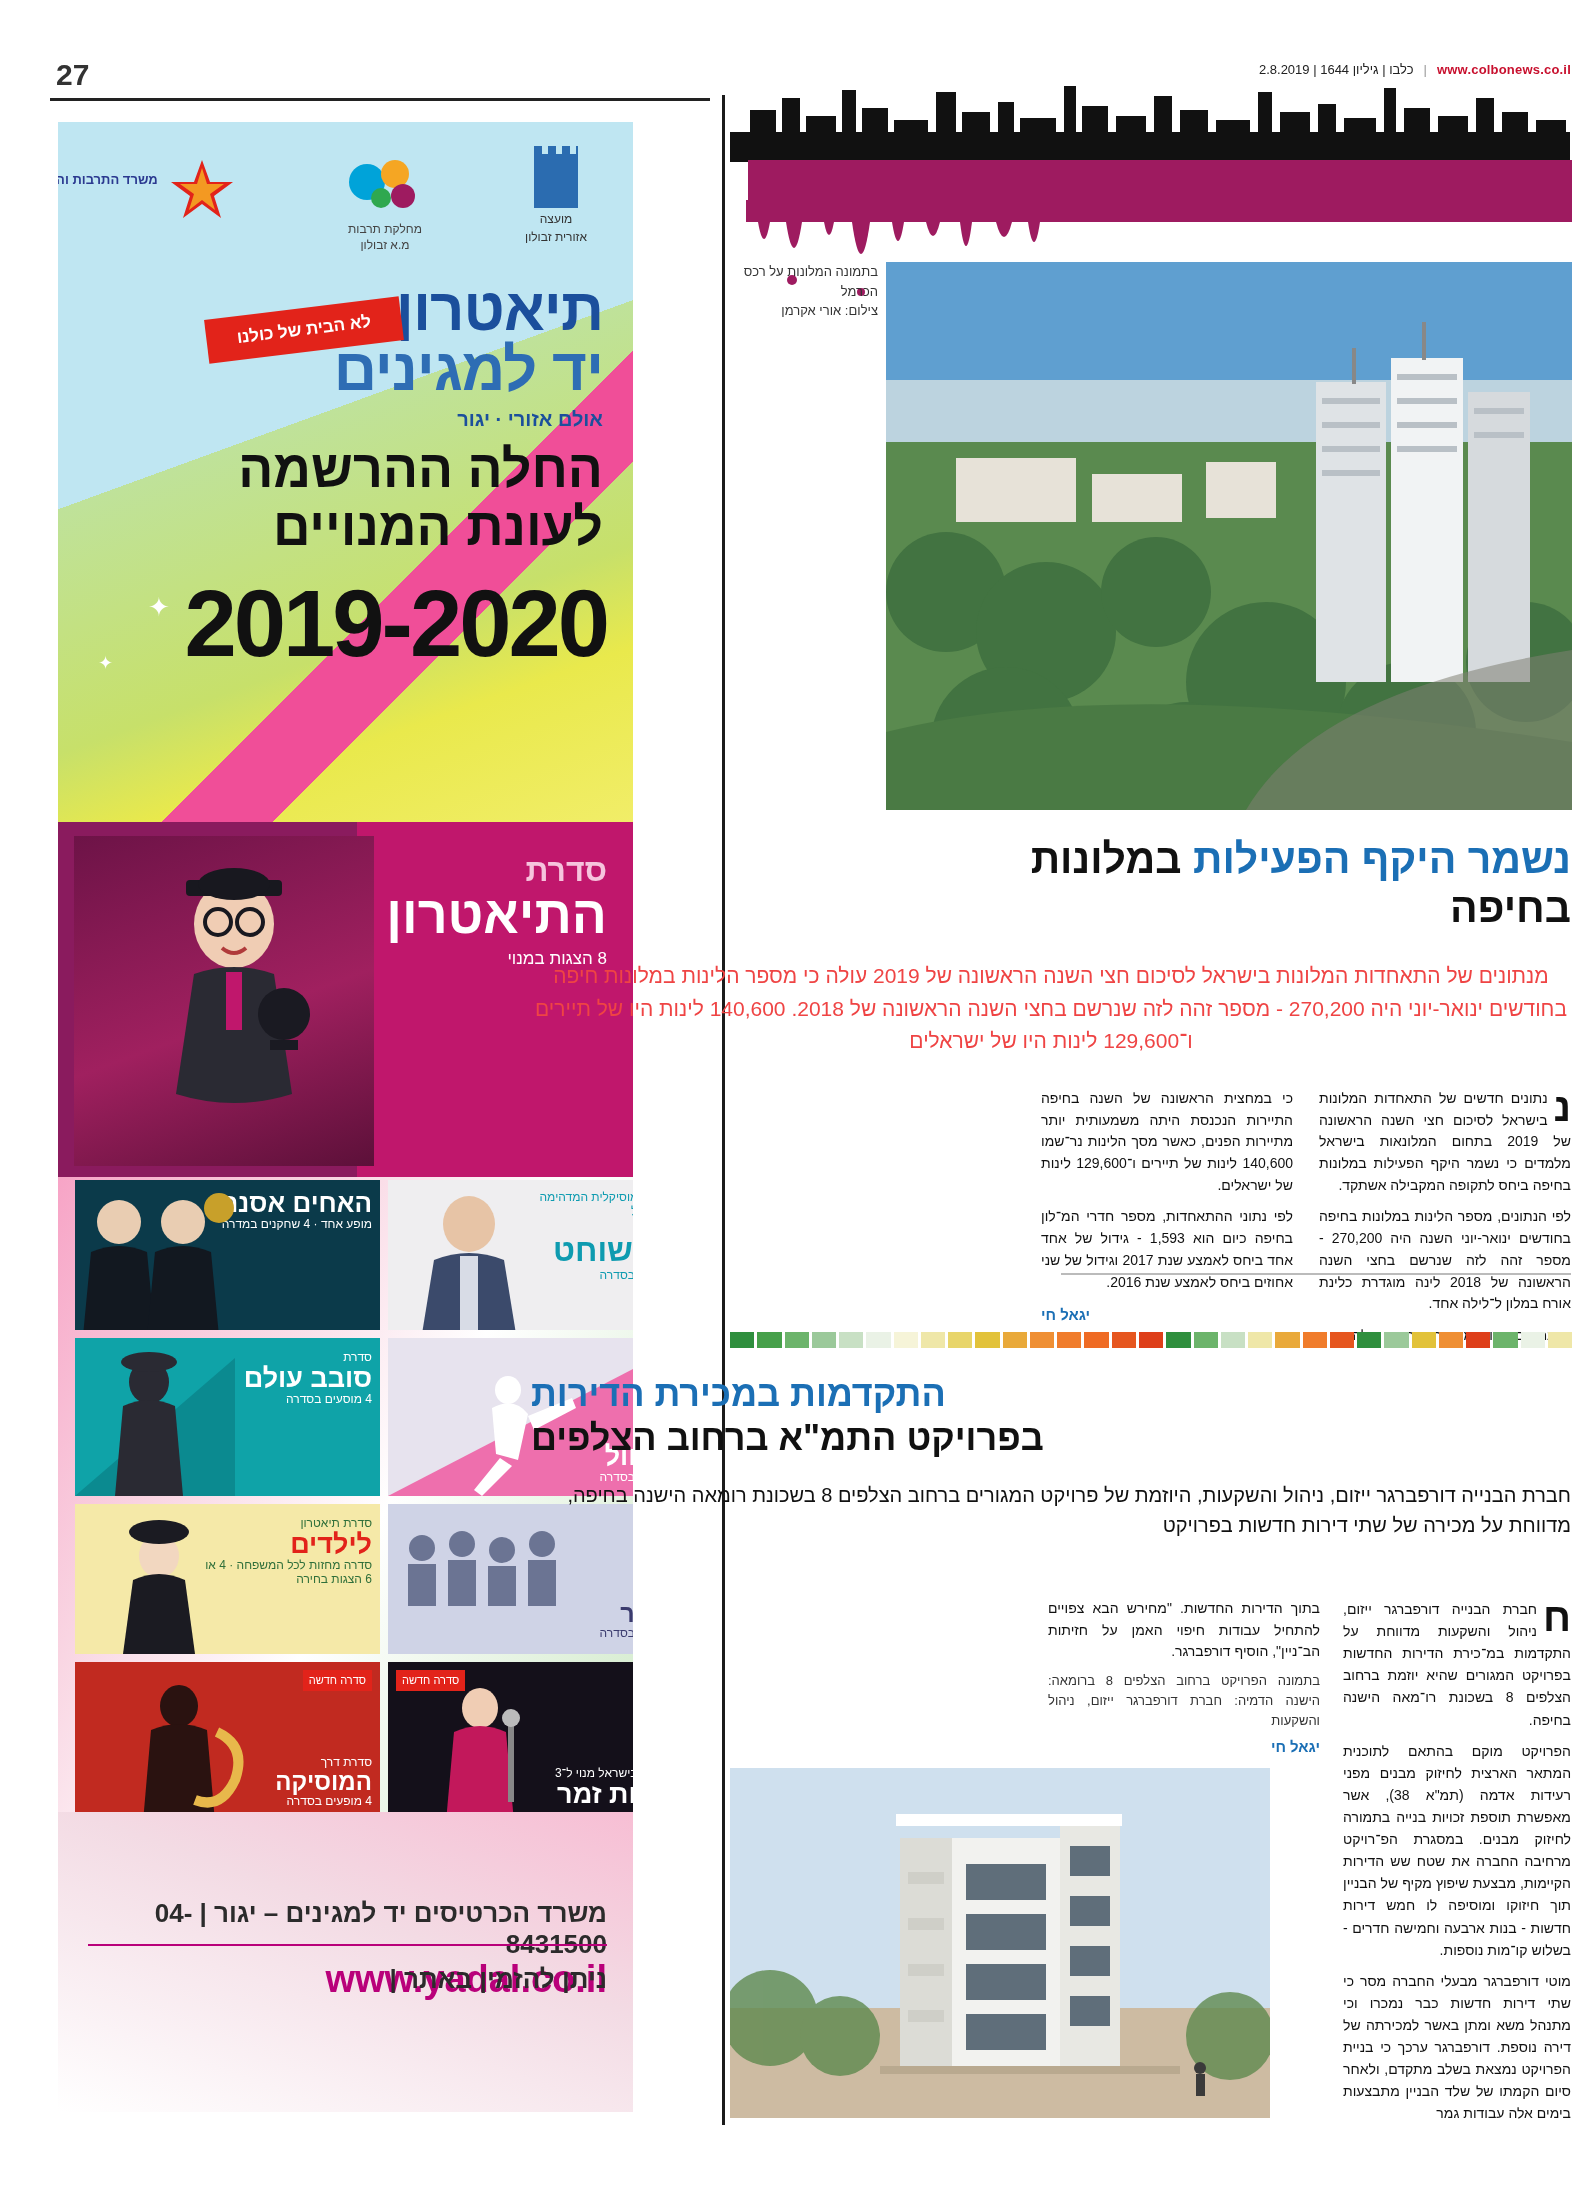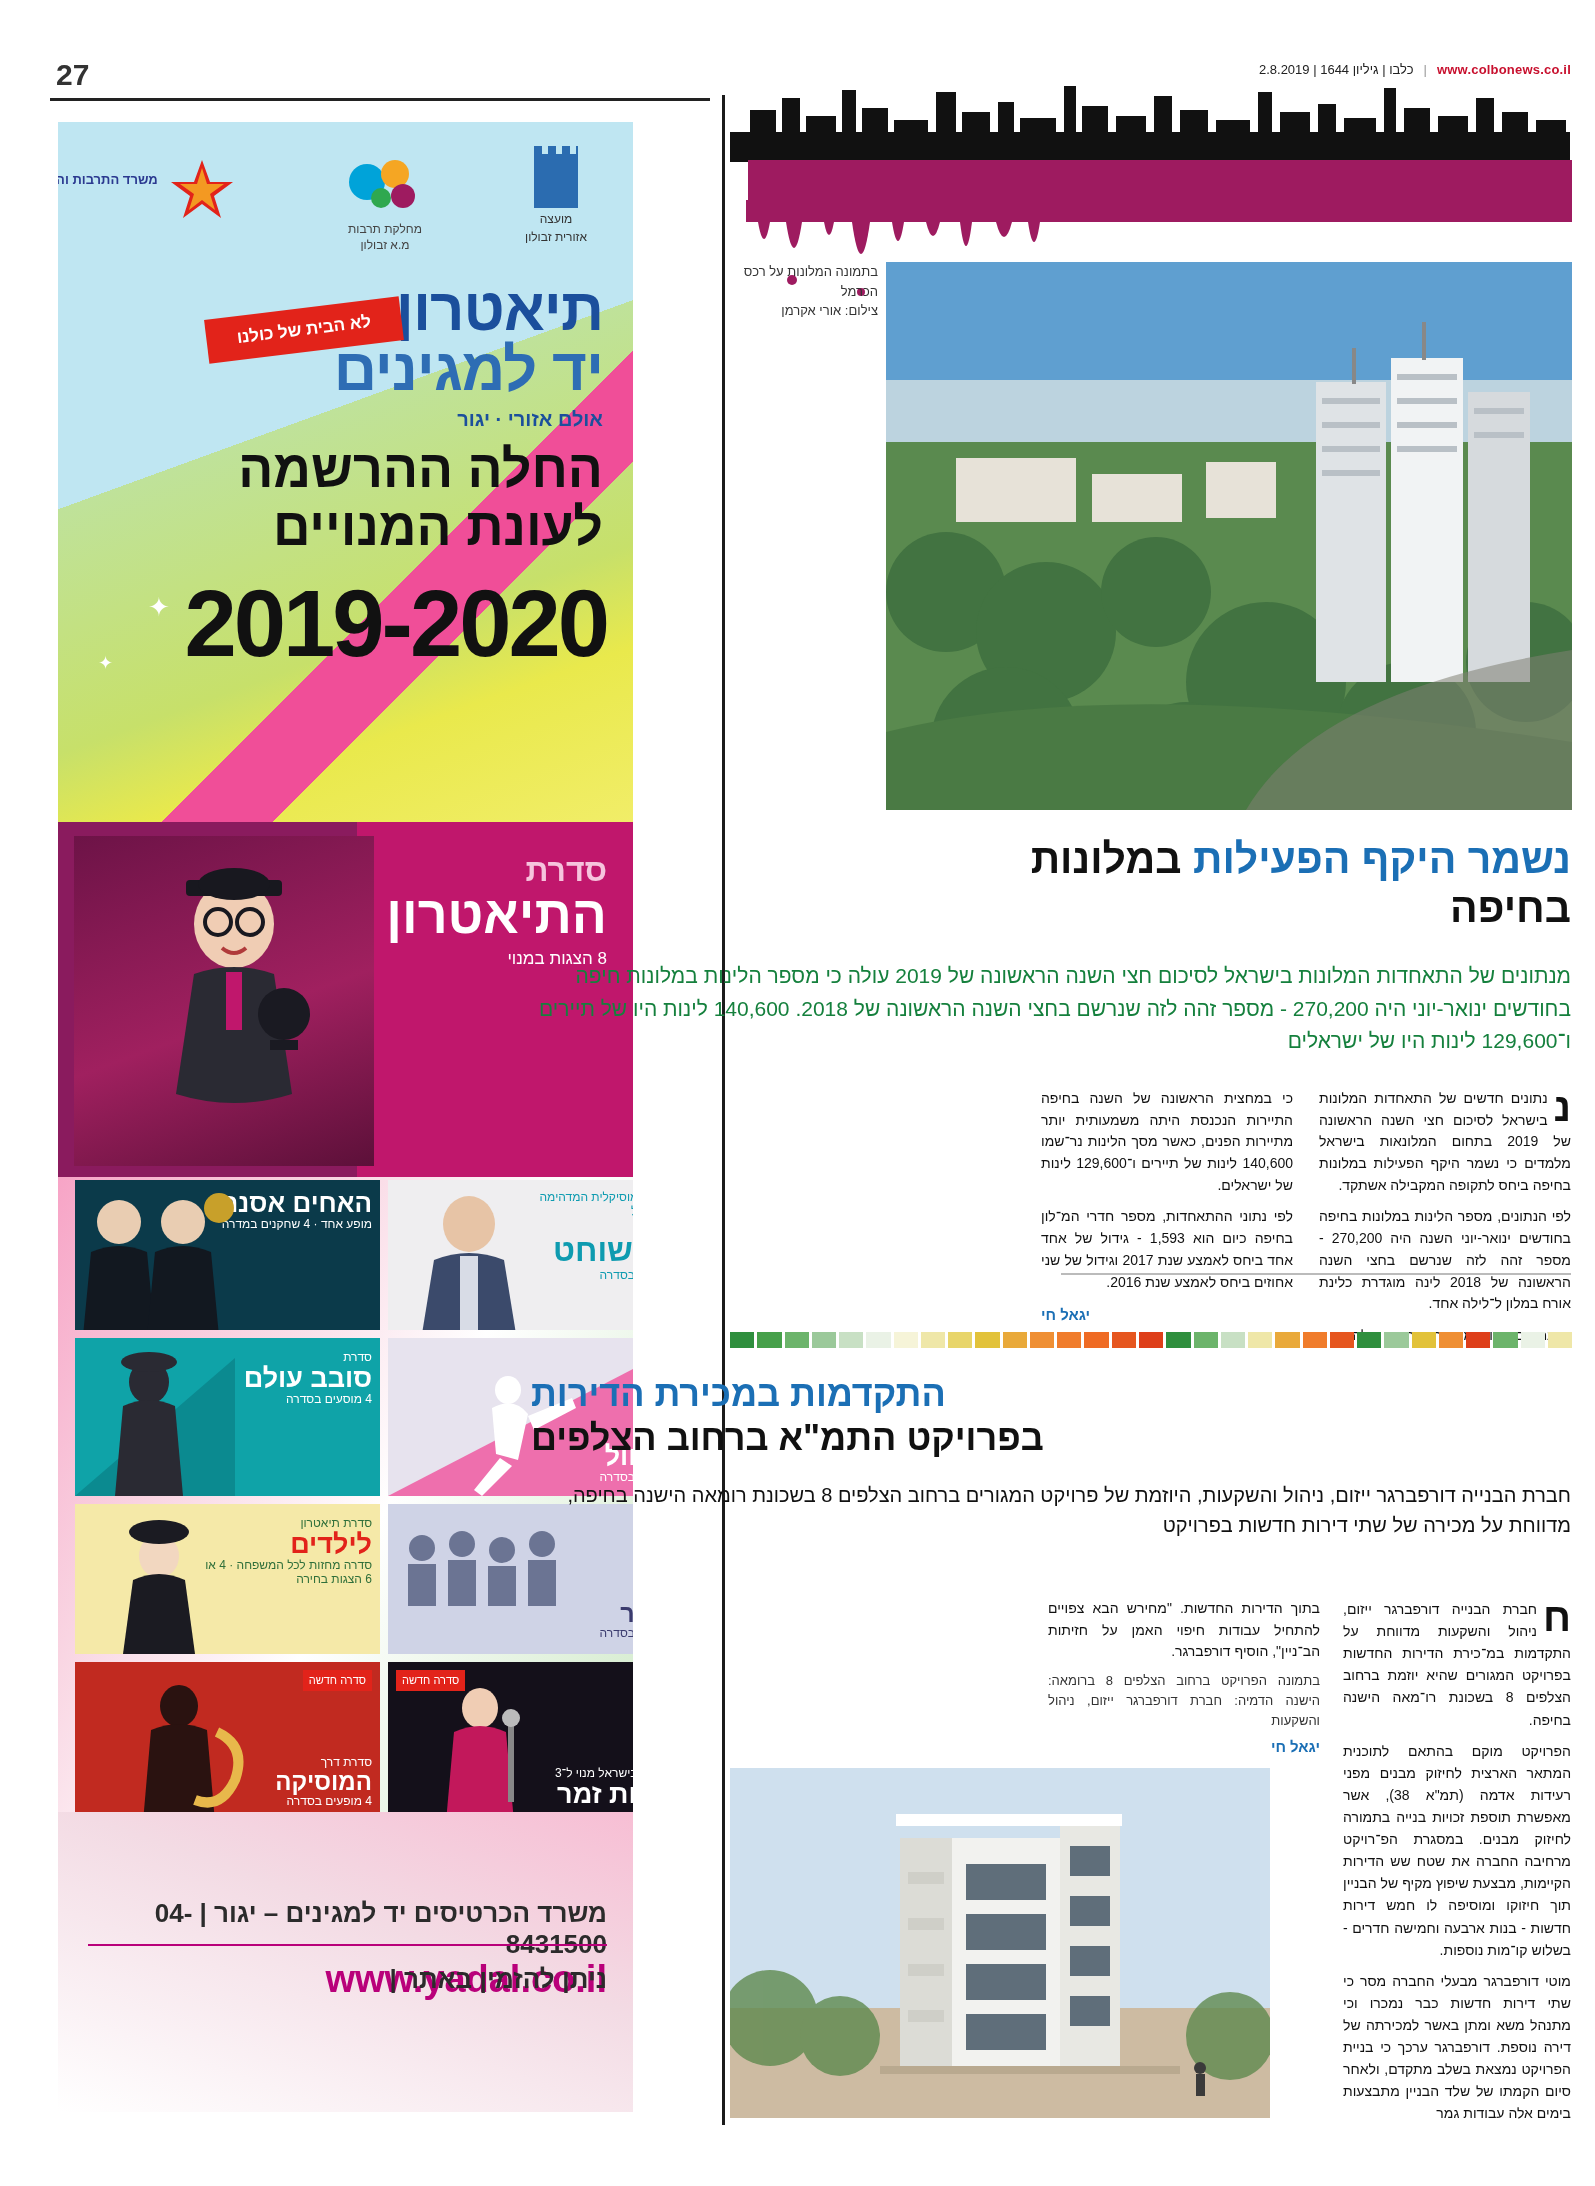--- a/index.html
+++ b/index.html
@@ -175,21 +175,21 @@
     direction:rtl; text-align:right; font-size:13px; color:#333; line-height:1.5;
   }
 
   .h1-1 {
     position:absolute; right:24px; top:835px; width:1040px;
     direction:rtl; text-align:right; font-size:41px; font-weight:bold; line-height:1.2;
   }
   .h1-1 .blue { color:#1b6fb5; }
   .lede1 {
     position:absolute; right:24px; top:960px; width:1040px;
-    direction:rtl; text-align:right; font-size:21px; line-height:1.55; color:#15803d;
+    direction:rtl; text-align:center; font-size:21px; line-height:1.55; color:#ef4444;
   }
   .cols1 { position:absolute; right:24px; top:1088px; width:1040px; display:flex; gap:26px; direction:rtl; }
   .cols1 .c { width:252px; font-size:14px; line-height:1.55; text-align:justify; direction:rtl; color:#111;}
   .cols1 .c p { margin:0 0 10px; }
   .dropcap {
     float:right; font-size:40px; line-height:34px; font-weight:bold; margin:2px 0 0 6px; color:#111;
   }
   .byline { color:#1b6fb5; font-weight:bold; font-size:15px; }
 
   .rule1 { position:absolute; right:24px; top:1273px; width:510px; height:2px; background:#bbb; }

